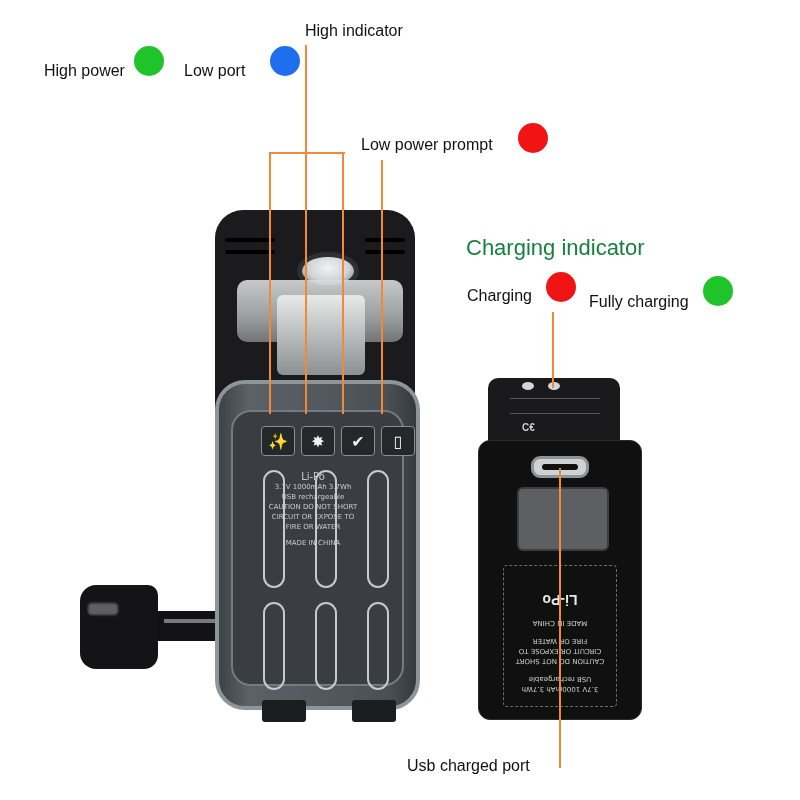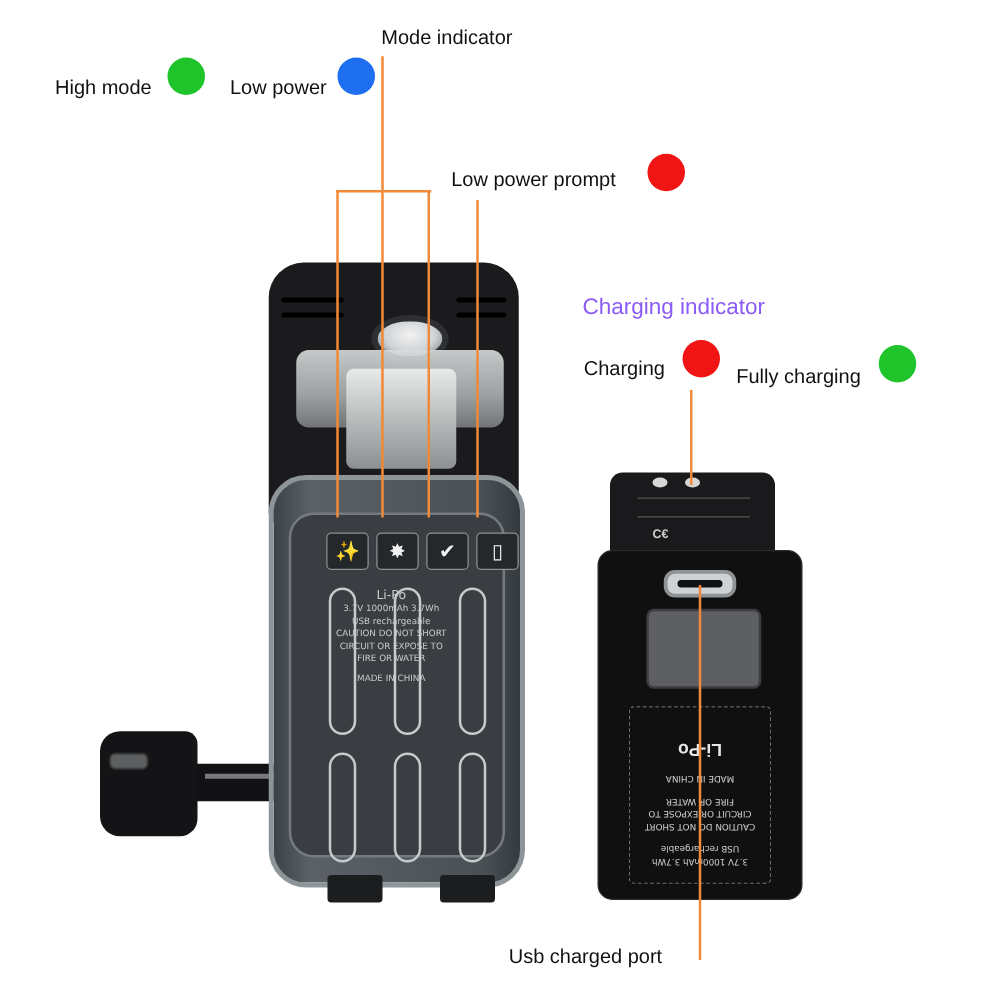--- a/index.html
+++ b/index.html
@@ -1,20 +1,20 @@
 <!DOCTYPE html>
 <html><head>
   <meta charset="utf-8">
   <style>
     html, body { margin: 0; padding: 0; background: #ffffff; }
     body { width: 800px; height: 800px; position: relative; overflow: hidden;
            font-family: "Liberation Sans", sans-serif; color: #111; }
     .abs { position: absolute; }
     .label { position: absolute; font-size: 16px; white-space: nowrap; color: #111; }
-    .heading { position: absolute; font-size: 18px; white-space: nowrap; color: #8b5cf6; }
+    .heading { position: absolute; font-size: 22px; white-space: nowrap; color: #15803d; }
     .dot { position: absolute; width: 30px; height: 30px; border-radius: 50%; filter: blur(0.4px); }
     .vline { position: absolute; width: 2px; background: #f08a3a; }
     .hline { position: absolute; height: 2px; background: #f08a3a; }
 
     
     .light-head { left: 215px; top: 210px; width: 200px; height: 210px; background: #1b1b1d;
                   border-radius: 28px 28px 10px 10px; }
     .vent { position: absolute; height: 4px; background: #000; border-radius: 2px; }
     .lens { position: absolute; left: 82px; top: 42px; width: 62px; height: 38px; border-radius: 50%;
             background: radial-gradient(ellipse at 50% 40%, #f2f2f2 0%, #cfd3d6 55%, #6d7276 100%);
@@ -56,26 +56,26 @@
                   border-radius: 6px; border: 2px solid #3c3d3f; }
     .bat-label { position: absolute; left: 24px; top: 124px; width: 112px; height: 140px; border: 1px dashed #6c6c6c;
                  border-radius: 4px; transform: rotate(180deg); }
     .bat-label-text { font-size: 7px; line-height: 10px; color: #d0d0d0; text-align: center; padding-top: 12px;
                       font-family: "DejaVu Sans", sans-serif; }
     .bat-brand { font-size: 14px; font-weight: bold; color: #e8e8e8; margin-top: 10px; text-align: center; }
   </style>
 </head>
 <body>
 
-<div class="label" style="left:305px; top:22px;">Mode indicator</div>
+<div class="label" style="left:305px; top:22px;">High indicator</div>
 
-<div class="label" style="left:44px; top:62px;">High mode</div>
+<div class="label" style="left:44px; top:62px;">High power</div>
 <div class="dot" style="left:134px; top:46px; background:#1fc42a;"></div>
 
-<div class="label" style="left:184px; top:62px;">Low power</div>
+<div class="label" style="left:184px; top:62px;">Low port</div>
 <div class="dot" style="left:270px; top:46px; background:#1e6ff0;"></div>
 
 <div class="label" style="left:361px; top:136px;">Low power prompt</div>
 <div class="dot" style="left:518px; top:123px; background:#f01414;"></div>
 
 <div class="heading" style="left:466px; top:235px;">Charging indicator</div>
 
 <div class="label" style="left:467px; top:287px;">Charging</div>
 <div class="dot" style="left:546px; top:272px; background:#f01414;"></div>
 

